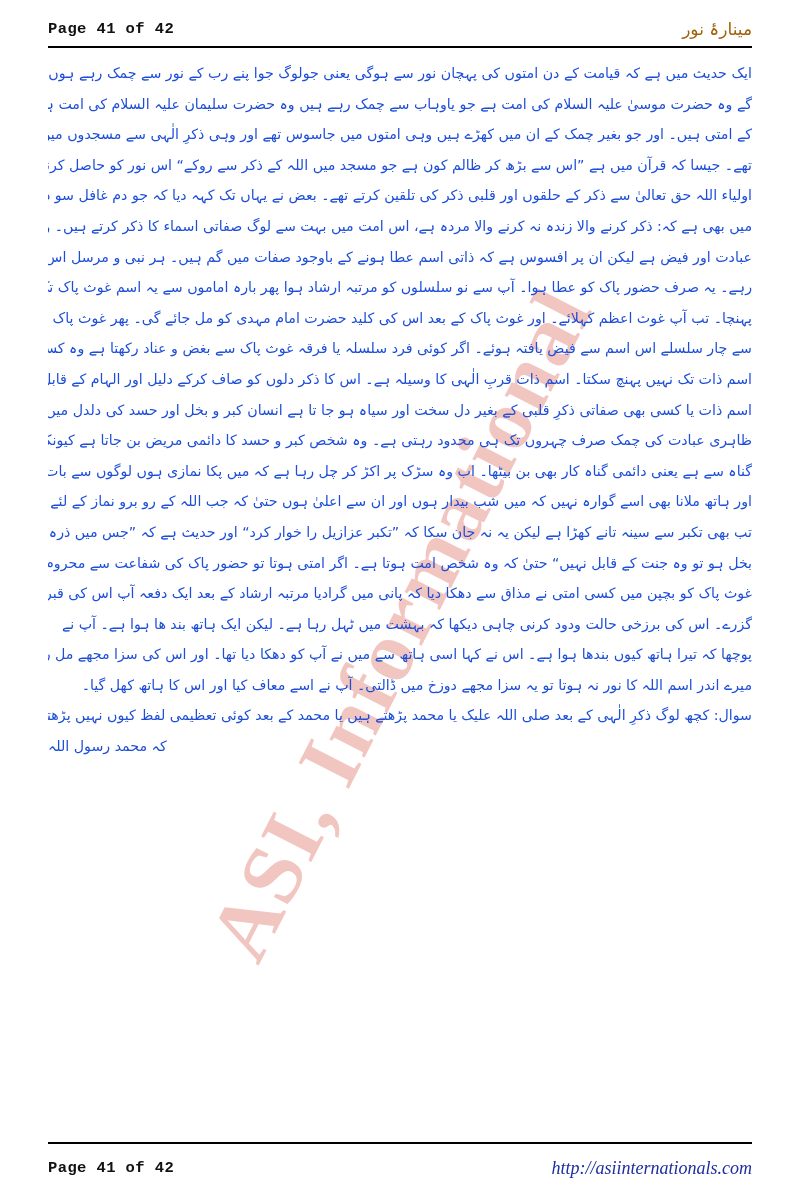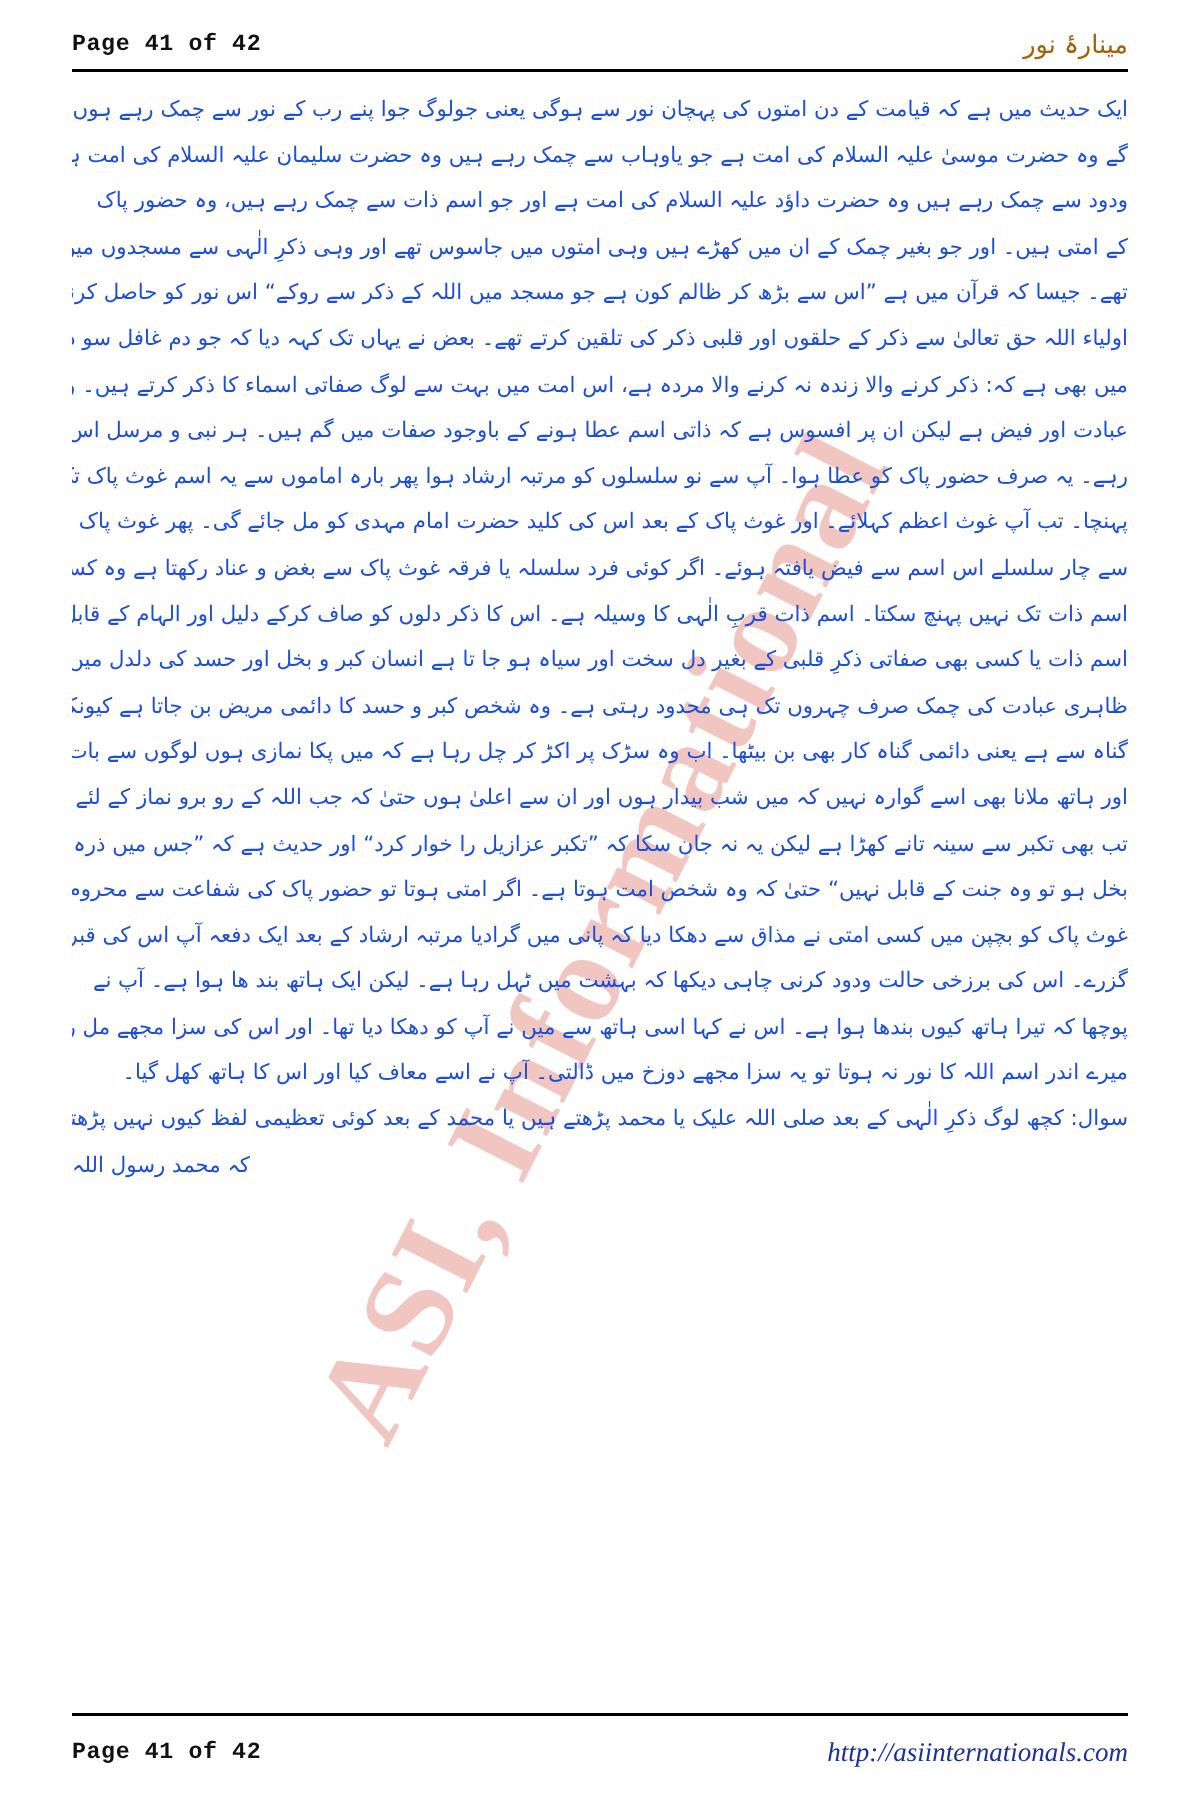--- a/index.html
+++ b/index.html
@@ -150,21 +150,20 @@
   <div class="header">
     <div class="page-num">Page 41 of 42</div>
     <div class="book-title">مینارۂ نور</div>
   </div>
   <div class="rule-top"></div>
 
   <div class="body-text">
     <p>
       <span class="ln">ایک حدیث میں ہے کہ قیامت کے دن امتوں کی پہچان نور سے ہوگی یعنی جولوگ جوا پنے رب کے نور سے چمک رہے ہوں</span>
       <span class="ln">گے وہ حضرت موسیٰ علیہ السلام کی امت ہے جو یاوہاب سے چمک رہے ہیں وہ حضرت سلیمان علیہ السلام کی امت ہے جو یا</span>
-      <span class="ln">ودود سے چمک رہے ہیں وہ حضرت داؤد علیہ السلام کی امت ہے اور جو اسم ذات سے چمک رہے ہیں، وہ حضور پاک</span>
       <span class="ln">کے امتی ہیں۔ اور جو بغیر چمک کے ان میں کھڑے ہیں وہی امتوں میں جاسوس تھے اور وہی ذکرِ الٰہی سے مسجدوں میں روکتے</span>
       <span class="ln">تھے۔ جیسا کہ قرآن میں ہے ”اس سے بڑھ کر ظالم کون ہے جو مسجد میں اللہ کے ذکر سے روکے“ اس نور کو حاصل کرنے کے</span>
       <span class="ln">اولیاء اللہ حق تعالیٰ سے ذکر کے حلقوں اور قلبی ذکر کی تلقین کرتے تھے۔ بعض نے یہاں تک کہہ دیا کہ جو دم غافل سو دم کافر۔ حدیث</span>
       <span class="ln">میں بھی ہے کہ: ذکر کرنے والا زندہ نہ کرنے والا مردہ ہے، اس امت میں بہت سے لوگ صفاتی اسماء کا ذکر کرتے ہیں۔ وہ بھی</span>
       <span class="ln">عبادت اور فیض ہے لیکن ان پر افسوس ہے کہ ذاتی اسم عطا ہونے کے باوجود صفات میں گم ہیں۔ ہر نبی و مرسل اس اسم کو ترستے</span>
       <span class="ln">رہے۔ یہ صرف حضور پاک کو عطا ہوا۔ آپ سے نو سلسلوں کو مرتبہ ارشاد ہوا پھر بارہ اماموں سے یہ اسم غوث پاک تک</span>
       <span class="ln">پہنچا۔ تب آپ غوث اعظم کہلائے۔ اور غوث پاک کے بعد اس کی کلید حضرت امام مہدی کو مل جائے گی۔ پھر غوث پاک</span>
       <span class="ln">سے چار سلسلے اس اسم سے فیض یافتہ ہوئے۔ اگر کوئی فرد سلسلہ یا فرقہ غوث پاک سے بغض و عناد رکھتا ہے وہ کسی حالت میں بھی</span>
       <span class="ln">اسم ذات تک نہیں پہنچ سکتا۔ اسم ذات قربِ الٰہی کا وسیلہ ہے۔ اس کا ذکر دلوں کو صاف کرکے دلیل اور الہام کے قابل بنا تا ہے</span>
       <span class="ln">اسم ذات یا کسی بھی صفاتی ذکرِ قلبی کے بغیر دل سخت اور سیاہ ہو جا تا ہے انسان کبر و بخل اور حسد کی دلدل میں پھنس جاتا ہے۔</span>

